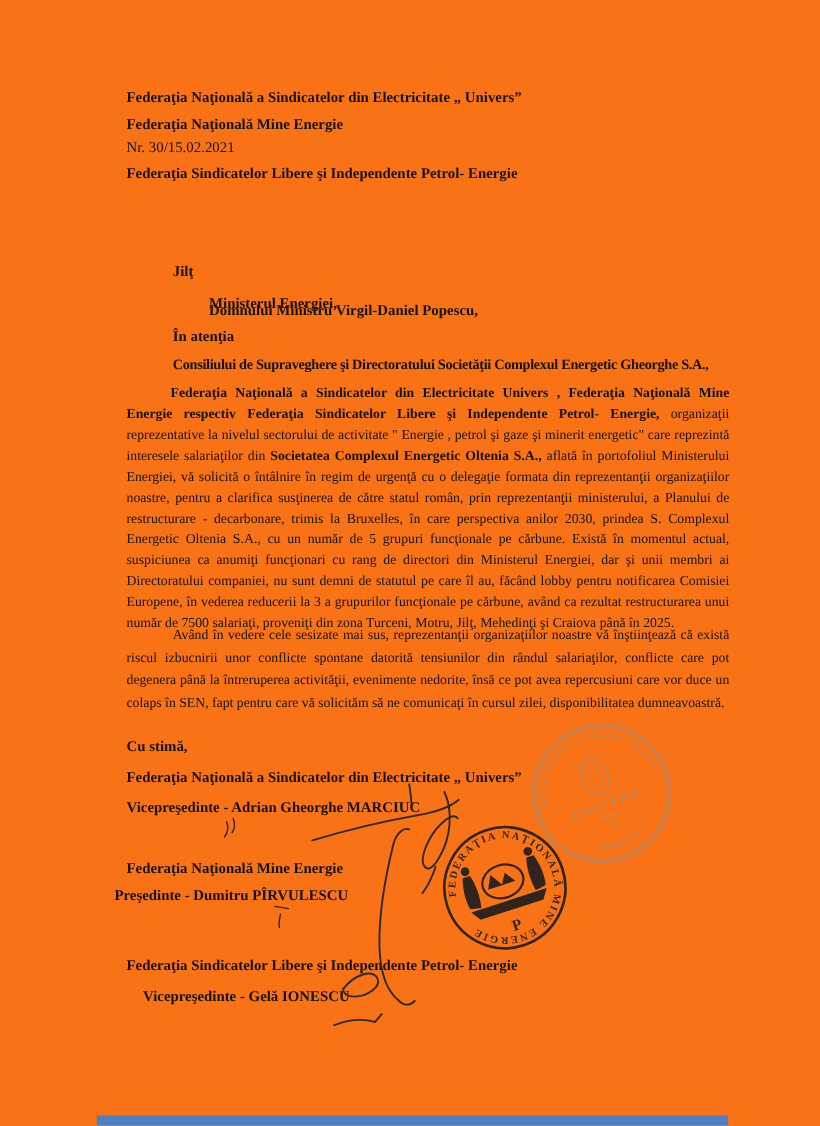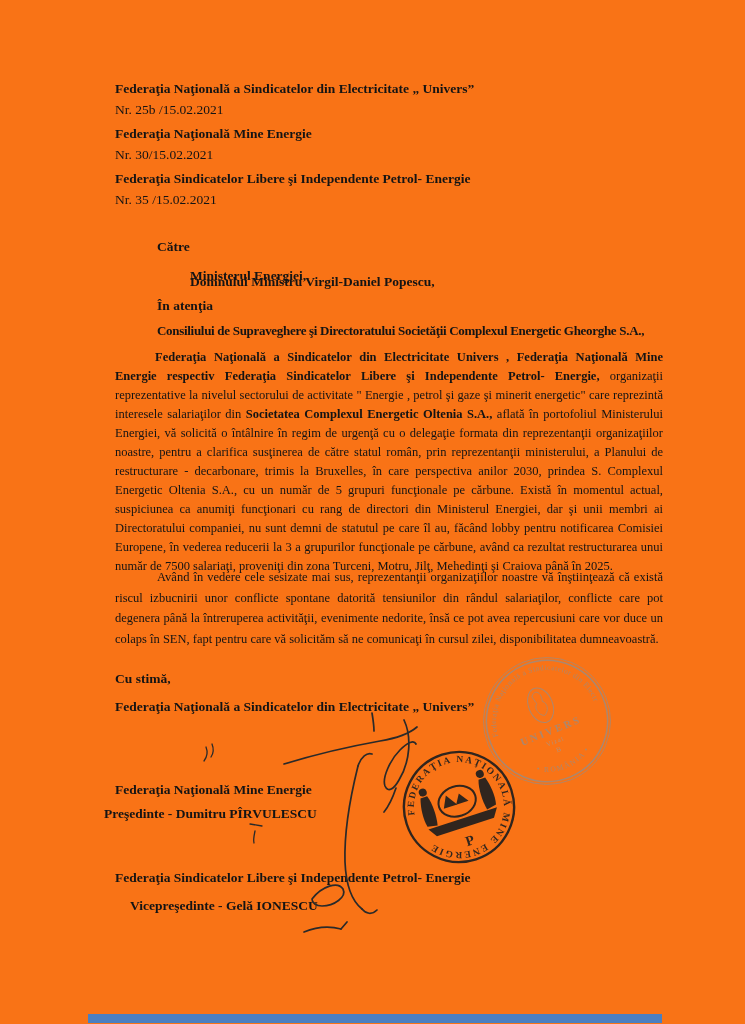--- a/index.html
+++ b/index.html
@@ -24,44 +24,43 @@
   .footer-bar{left:88px;top:1014px;width:574px;height:9px;background:#4b7fc1;}
 </style>
 </head>
 <body>
 
 <div class="page">
 
   <div class="abs letterhead">
     <div class="fed">
       <div class="b">Federaţia  Naţională a Sindicatelor din Electricitate „ Univers”</div>
-      <div>Nr.  25b /15.02.2021</div>
     </div>
     <div class="fed">
       <div class="b">Federaţia Naţională Mine Energie</div>
       <div>Nr.  30/15.02.2021</div>
     </div>
     <div class="fed">
       <div class="b">Federaţia  Sindicatelor Libere şi Independente Petrol- Energie</div>
-      <div>Nr.  35 /15.02.2021</div>
     </div>
   </div>
 
-  <div class="abs addr-line" style="left:157px;top:238px;">Către</div>
+  <div class="abs addr-line" style="left:157px;top:238px;">Jilţ</div>
   <div class="abs addr-line" style="left:190px;top:267px;">Ministerul Energiei,</div>
   <div class="abs addr-line" style="left:190px;top:273px;">Domnului Ministru Virgil-Daniel Popescu,</div>
   <div class="abs addr-line" style="left:157px;top:297px;">În atenţia</div>
   <div class="abs addr-line attention-line" style="left:157px;top:322px;">Consiliului de Supraveghere şi Directoratului Societăţii Complexul  Energetic  Gheorghe S.A.,</div>
 
   <p class="abs para" style="top:348px;"><span class="b">Federaţia Naţională a Sindicatelor din Electricitate Univers ,  Federaţia Naţională Mine Energie respectiv Federaţia  Sindicatelor Libere şi Independente Petrol- Energie,</span><span> organizaţii reprezentative la nivelul sectorului de activitate  " Energie , petrol şi gaze şi minerit energetic" care reprezintă interesele salariaţilor din </span><span class="b">Societatea Complexul Energetic Oltenia S.A.,</span><span> aflată în portofoliul Ministerului Energiei, vă solicită o întâlnire în regim de urgenţă cu  o delegaţie formata din  reprezentanţii organizaţiilor noastre,  pentru a clarifica susţinerea de către statul român, prin reprezentanţii ministerului, a Planului de restructurare - decarbonare, trimis la Bruxelles, în care perspectiva anilor 2030, prindea S. Complexul Energetic Oltenia S.A., cu un număr de 5 grupuri funcţionale pe cărbune. Există în momentul actual, suspiciunea ca anumiţi funcţionari cu rang de directori din Ministerul Energiei, dar şi unii membri ai Directoratului companiei, nu sunt demni de statutul pe care îl au, făcând lobby pentru notificarea Comisiei Europene, în vederea reducerii la 3 a grupurilor funcţionale pe cărbune,  având ca rezultat restructurarea unui număr de 7500 salariaţi,  proveniţi din zona Turceni, Motru, Jilţ, Mehedinţi şi Craiova până în 2025.</span></p>
   <p class="abs para para2" style="top:567px;text-indent:42px;">Având în vedere cele sesizate mai sus,  reprezentanţii organizaţiilor noastre vă  înştiinţează că există riscul izbucnirii unor conflicte spontane datorită tensiunilor din rândul salariaţilor, conflicte care pot degenera până la întreruperea activităţii, evenimente nedorite, însă ce pot avea repercusiuni care vor  duce un colaps în SEN, fapt pentru care vă solicităm să ne comunicaţi în cursul zilei, disponibilitatea dumneavoastră.</p>
 
   <div class="abs closing-line" style="left:115px;top:670px;">Cu stimă,</div>
 
   <div class="abs closing-line" style="left:115px;top:698px;">Federaţia Naţională a Sindicatelor din Electricitate „ Univers”</div>
+  <div class="abs closing-line" style="left:115px;top:725px;">Vicepreşedinte - Adrian Gheorghe MARCIUC</div>
 
   <div class="abs closing-line" style="left:115px;top:781px;">Federaţia Naţională Mine Energie</div>
   <div class="abs closing-line" style="left:104px;top:805px;">Preşedinte - Dumitru  PÎRVULESCU</div>
 
   <div class="abs closing-line" style="left:115px;top:869px;">Federaţia  Sindicatelor Libere şi Independente Petrol- Energie</div>
   <div class="abs closing-line" style="left:118px;top:897px;margin-left:12px;">Vicepreşedinte -  Gelă  IONESCU</div>
 
   <svg class="abs overlay" width="745" height="1024" viewBox="0 0 745 1024">
 
     <g transform="translate(547,721) rotate(-22)" opacity="0.72" fill="none" stroke="#8f8f8f">

